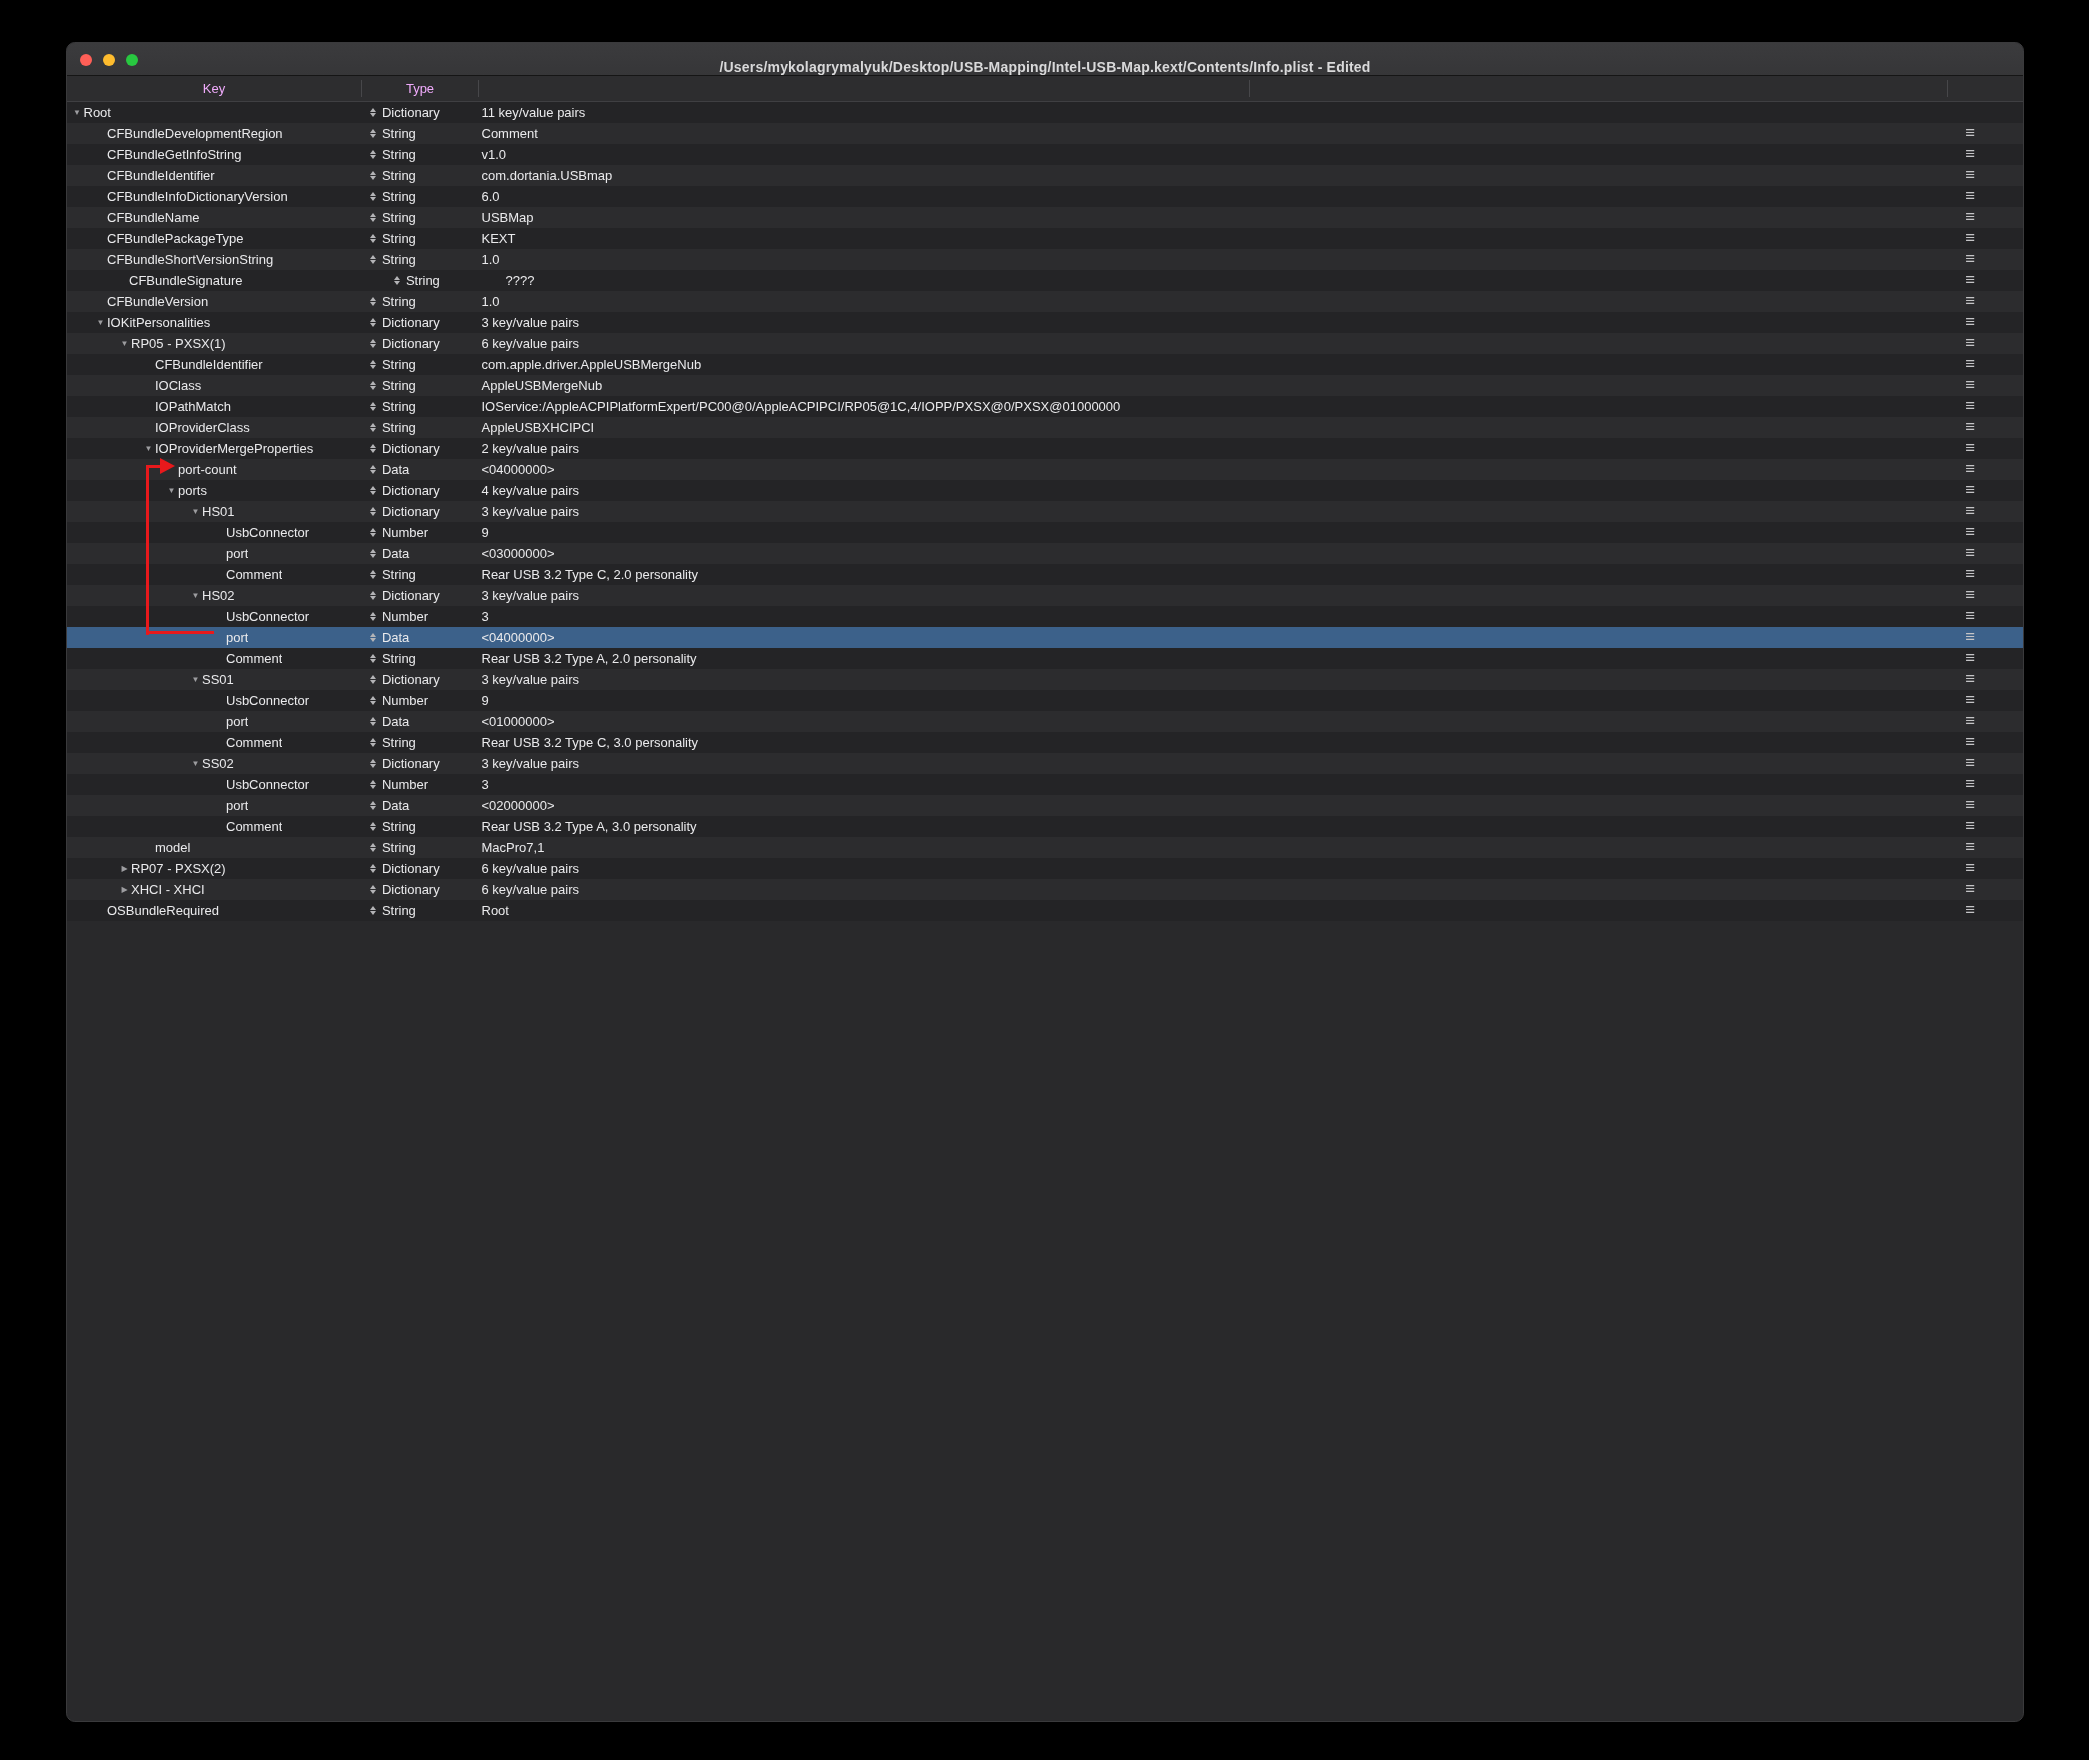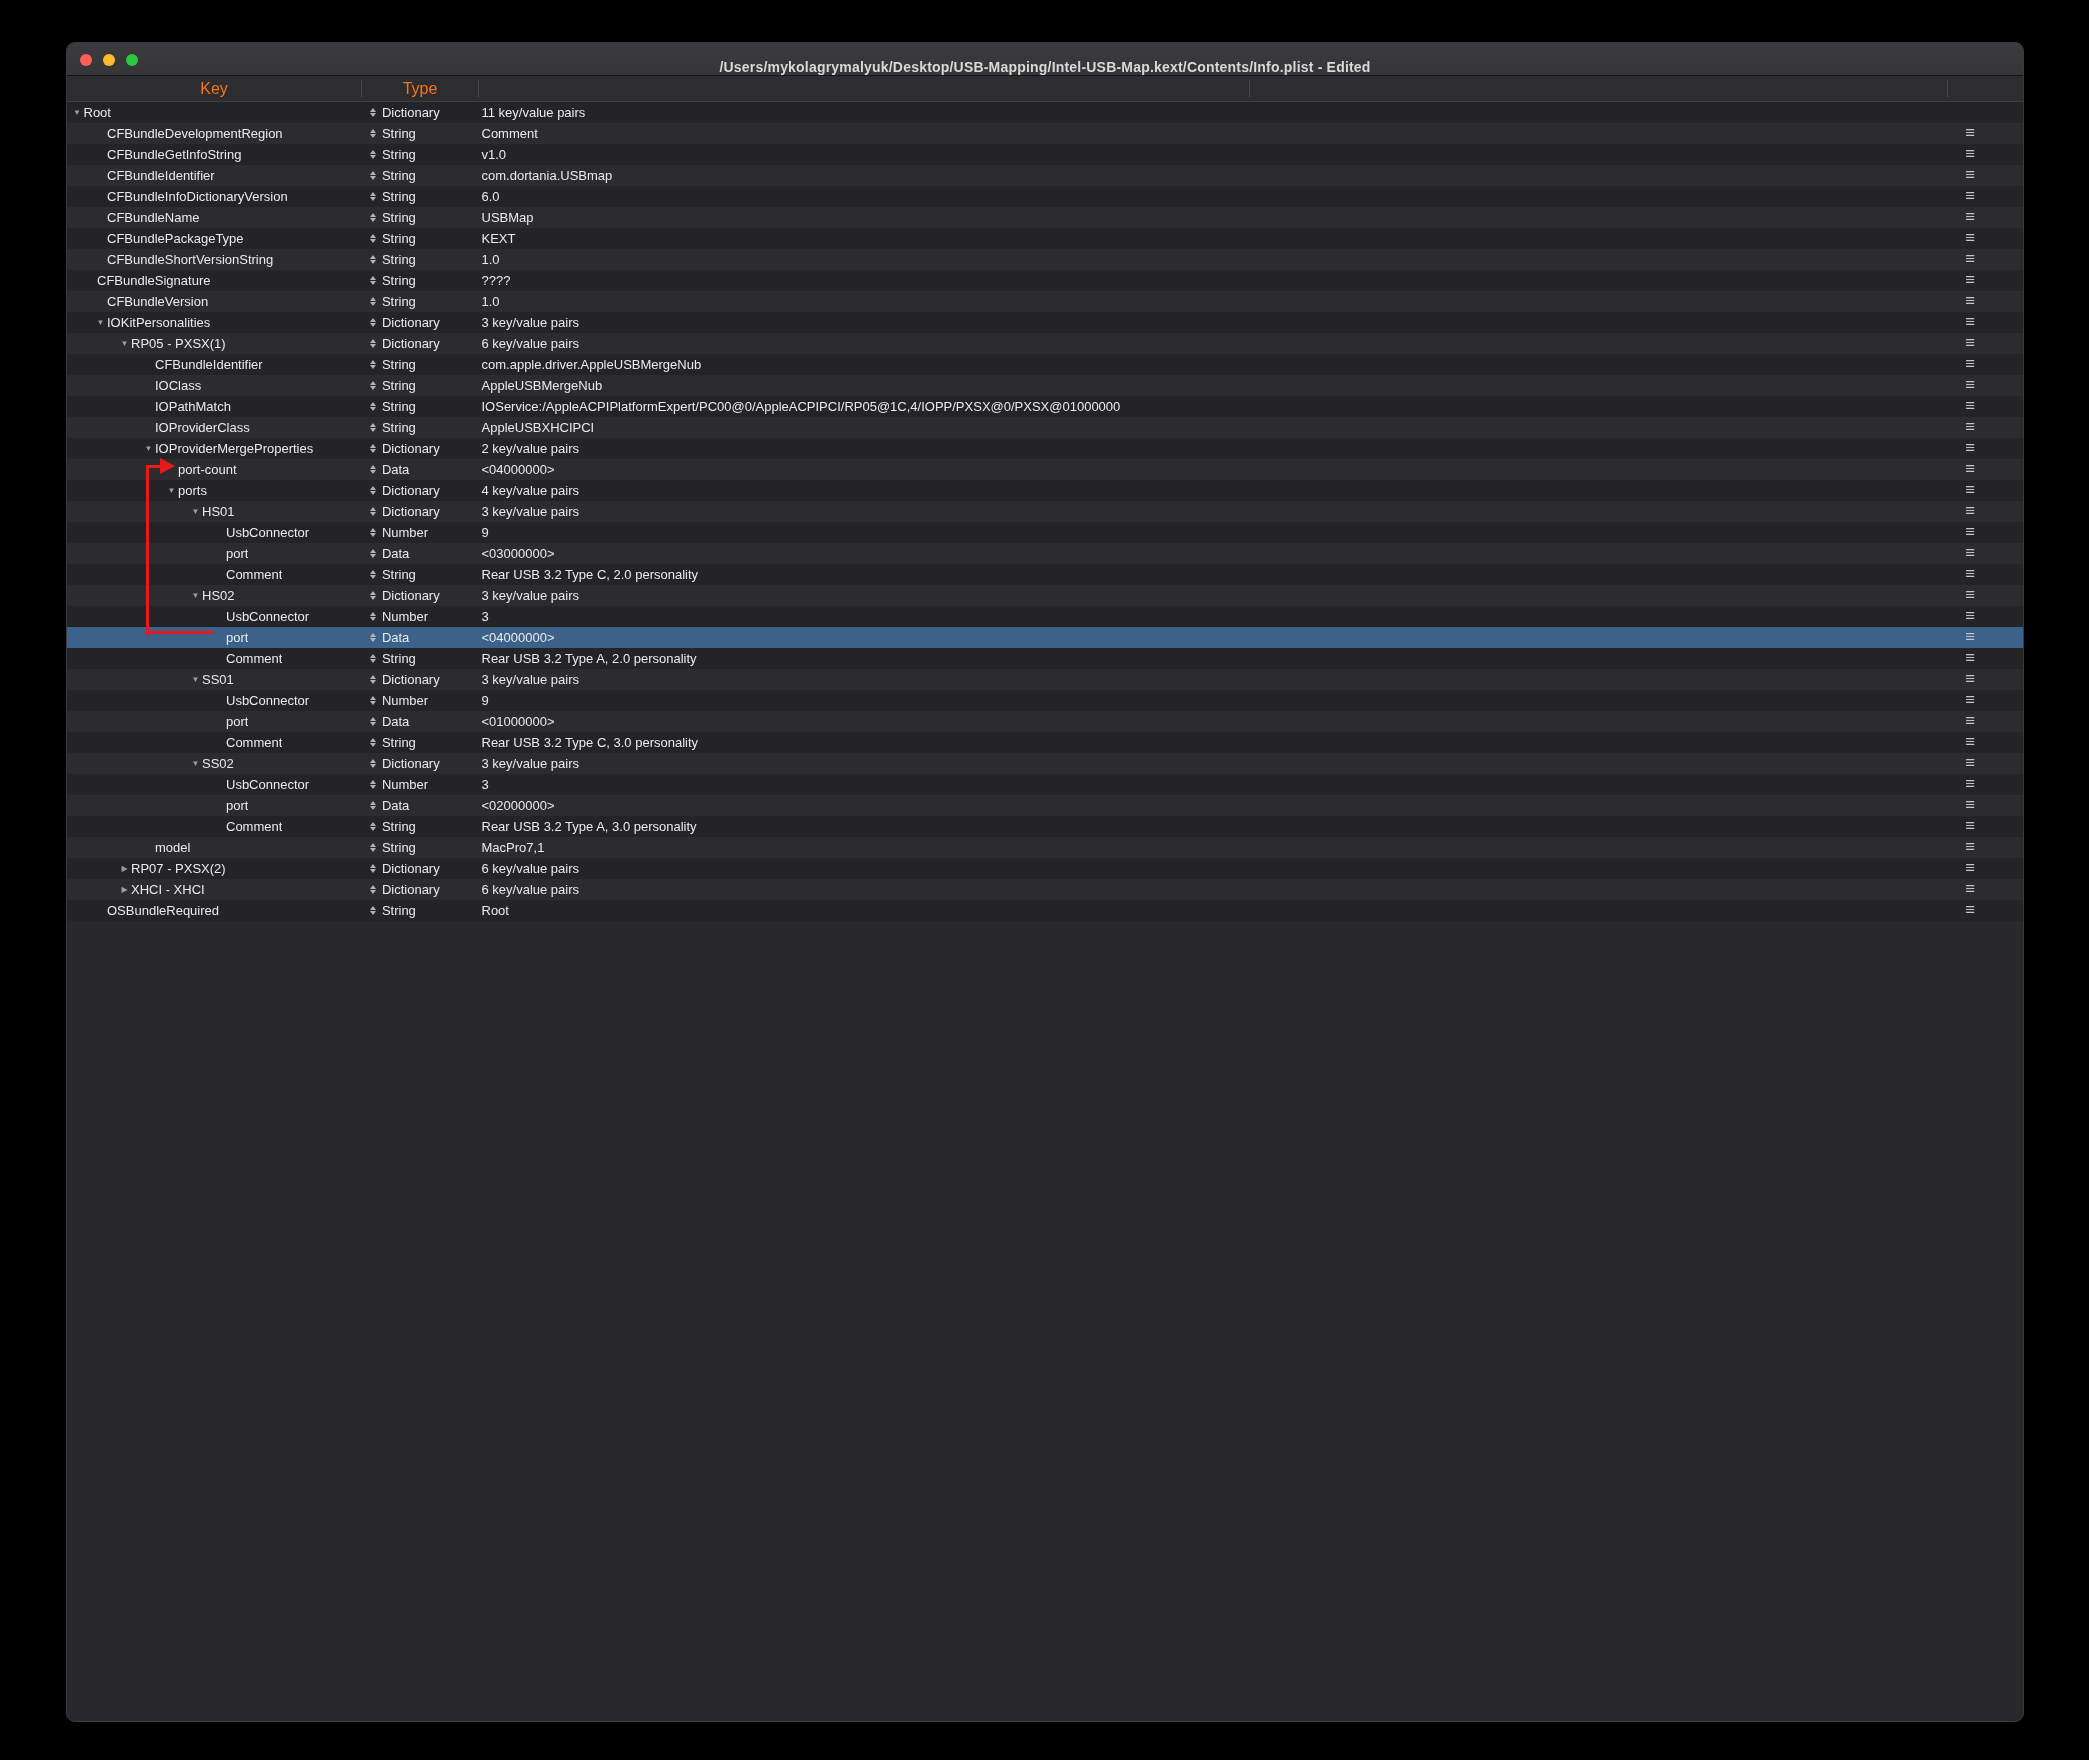--- a/index.html
+++ b/index.html
@@ -15,21 +15,21 @@
     height:33px; background:linear-gradient(#3b3b3d,#363638);
     border-bottom:0.9px solid #151515;
     display:flex; align-items:flex-end; justify-content:center; position:relative;
   }
   .traffic { position:absolute; left:13px; top:10.5px; display:flex; gap:10.5px; }
   .light { width:12.3px; height:12.3px; border-radius:50%; }
   .title { color:#d9d9da; font-size:14px; font-weight:bold; letter-spacing:0.2px; }
   
   .colheader { height:26px; background:#2d2d2f; border-bottom:0.9px solid #3f3f42; position:relative; }
   .hdr { position:absolute; top:0; height:100%; display:flex; align-items:center; justify-content:center;
-         color:#f97316; font-size:16px; }
+         color:#f0abfc; font-size:13px; }
   .hdr-key   { left:0;    width:294px; }
   .hdr-type  { left:295px; width:116px; }
   .hdr-value { left:412px; width:771px; }
   .vdiv { position:absolute; top:4.4px; bottom:4.4px; width:0.9px; background:#47474a; }
   
   .rows { position:relative; }
   .row { height:21px; display:flex; align-items:center; color:#eaeaec; font-size:13px;
          background:#242426; white-space:nowrap; }
   .row.alt { background:#2c2c2e; }
   .row.selected, .row.selected.alt { background:#3c618a; }
@@ -189,21 +189,21 @@
           <span class="stepper">
             <span class="tri-up"></span>
             <span class="tri-down"></span>
           </span>
           <span>String</span>
         </div>
         <div class="cell-value">1.0</div>
         <div class="cell-menu">≡</div>
       </div>
       <div class="row">
-        <div class="cell-key" style="padding-left: 17px;">
+        <div class="cell-key" style="padding-left: 25px; margin-left: 24px;">
           <span class="disclosure"></span>
           <span class="key-text">CFBundleSignature</span>
         </div>
         <div class="cell-type">
           <span class="stepper">
             <span class="tri-up"></span>
             <span class="tri-down"></span>
           </span>
           <span>String</span>
         </div>

